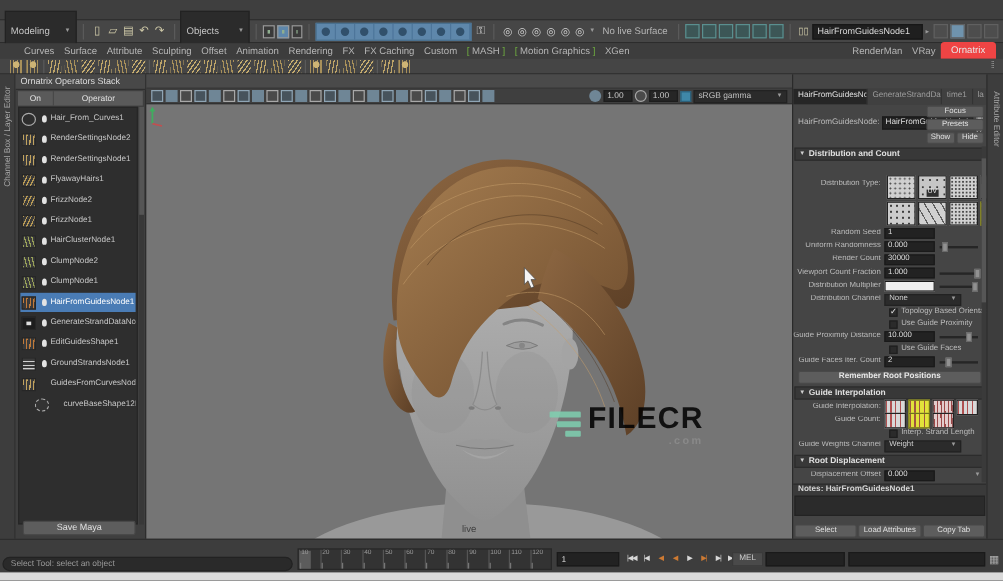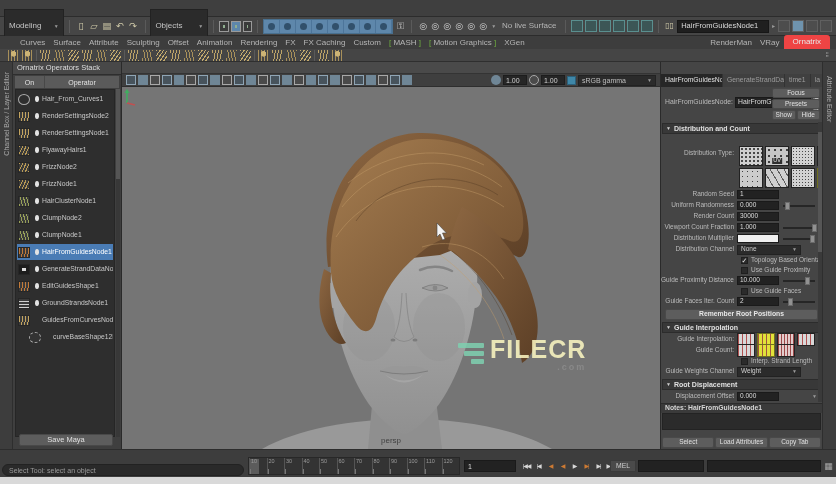--- a/index.html
+++ b/index.html
@@ -93,21 +93,21 @@
   #vp-canvas{position:absolute;left:0;top:25px;width:538px;height:362px;background:#757575;overflow:hidden}
   #vp-canvas svg{position:absolute;left:0;top:0}
   #persp-label{position:absolute;left:50%;bottom:4px;transform:translateX(-50%);font-size:8px;color:#414141}
   #axis{position:absolute;left:8px;bottom:10px;width:18px;height:20px}
   #watermark{position:absolute;left:336px;top:250px;display:flex;align-items:flex-start;gap:6px;opacity:.85}
   #wm-bars{display:flex;flex-direction:column;align-items:flex-end;gap:3px;margin-top:6px}
   #wm-bars i{display:block;height:5px;background:#7fd0b0;border-radius:1px}
   #wm-bars i:nth-child(1){width:26px}
   #wm-bars i:nth-child(2){width:20px}
   #wm-bars i:nth-child(3){width:13px}
-  #wm-text{font-size:25px;font-weight:bold;color:#fef9c3;letter-spacing:1px;font-family:"Liberation Sans",sans-serif}
+  #wm-text{font-size:25px;font-weight:bold;color:#000000;letter-spacing:1px;font-family:"Liberation Sans",sans-serif}
   #wm-com{display:block;text-align:right;font-size:9px;font-weight:bold;color:#8d8d8d;letter-spacing:2px;margin-top:1px}
   
   #ae{position:absolute;left:660px;top:62px;width:162px;height:387px;background:#454545;border-left:1px solid #2a2a2a;overflow:hidden}
   #ae-menu{height:12px;display:flex;align-items:center;padding:0 2px}
   #ae-menu .menu-item{font-size:7.5px;padding:1px 3.5px}
   #ae-tabs{height:13px;background:#3a3a3a;display:flex;align-items:flex-end;overflow:hidden}
   .ae-tab{padding:3px 4px;font-size:6.8px;color:#9c9c9c;background:#404040;border-right:1px solid #333;white-space:nowrap;overflow:hidden;max-width:62px}
   .ae-tab.active{background:#262626;color:#e0e0e0}
   #ae-name-row{position:relative;height:34px}
   #ae-name-row .lbl{position:absolute;left:0;top:12px;width:72px;text-align:right;font-size:6.8px;color:#bbb}
@@ -558,21 +558,21 @@
       <span>
         <span id="wm-text">FILECR</span>
         <span id="wm-com">.com</span>
       </span>
     </div>
     <svg id="axis" viewBox="0 0 18 20">
       <line x1="5" y1="16" x2="5" y2="4" stroke="#3fae5f" stroke-width="1.5"></line>
       <path d="M5,2 l-2.5,4 5,0 Z" fill="#3fae5f"></path>
       <line x1="5" y1="16" x2="13" y2="18" stroke="#c05050" stroke-width="1.5"></line>
     </svg>
-    <span id="persp-label">persp</span>
+    <span id="persp-label">live</span>
   </div>
 </div>
 
 <div id="ae">
   <div id="ae-menu">
 
   <span class="menu-item"></span>
       <span class="menu-item"></span>
       <span class="menu-item"></span>
       <span class="menu-item"></span>

